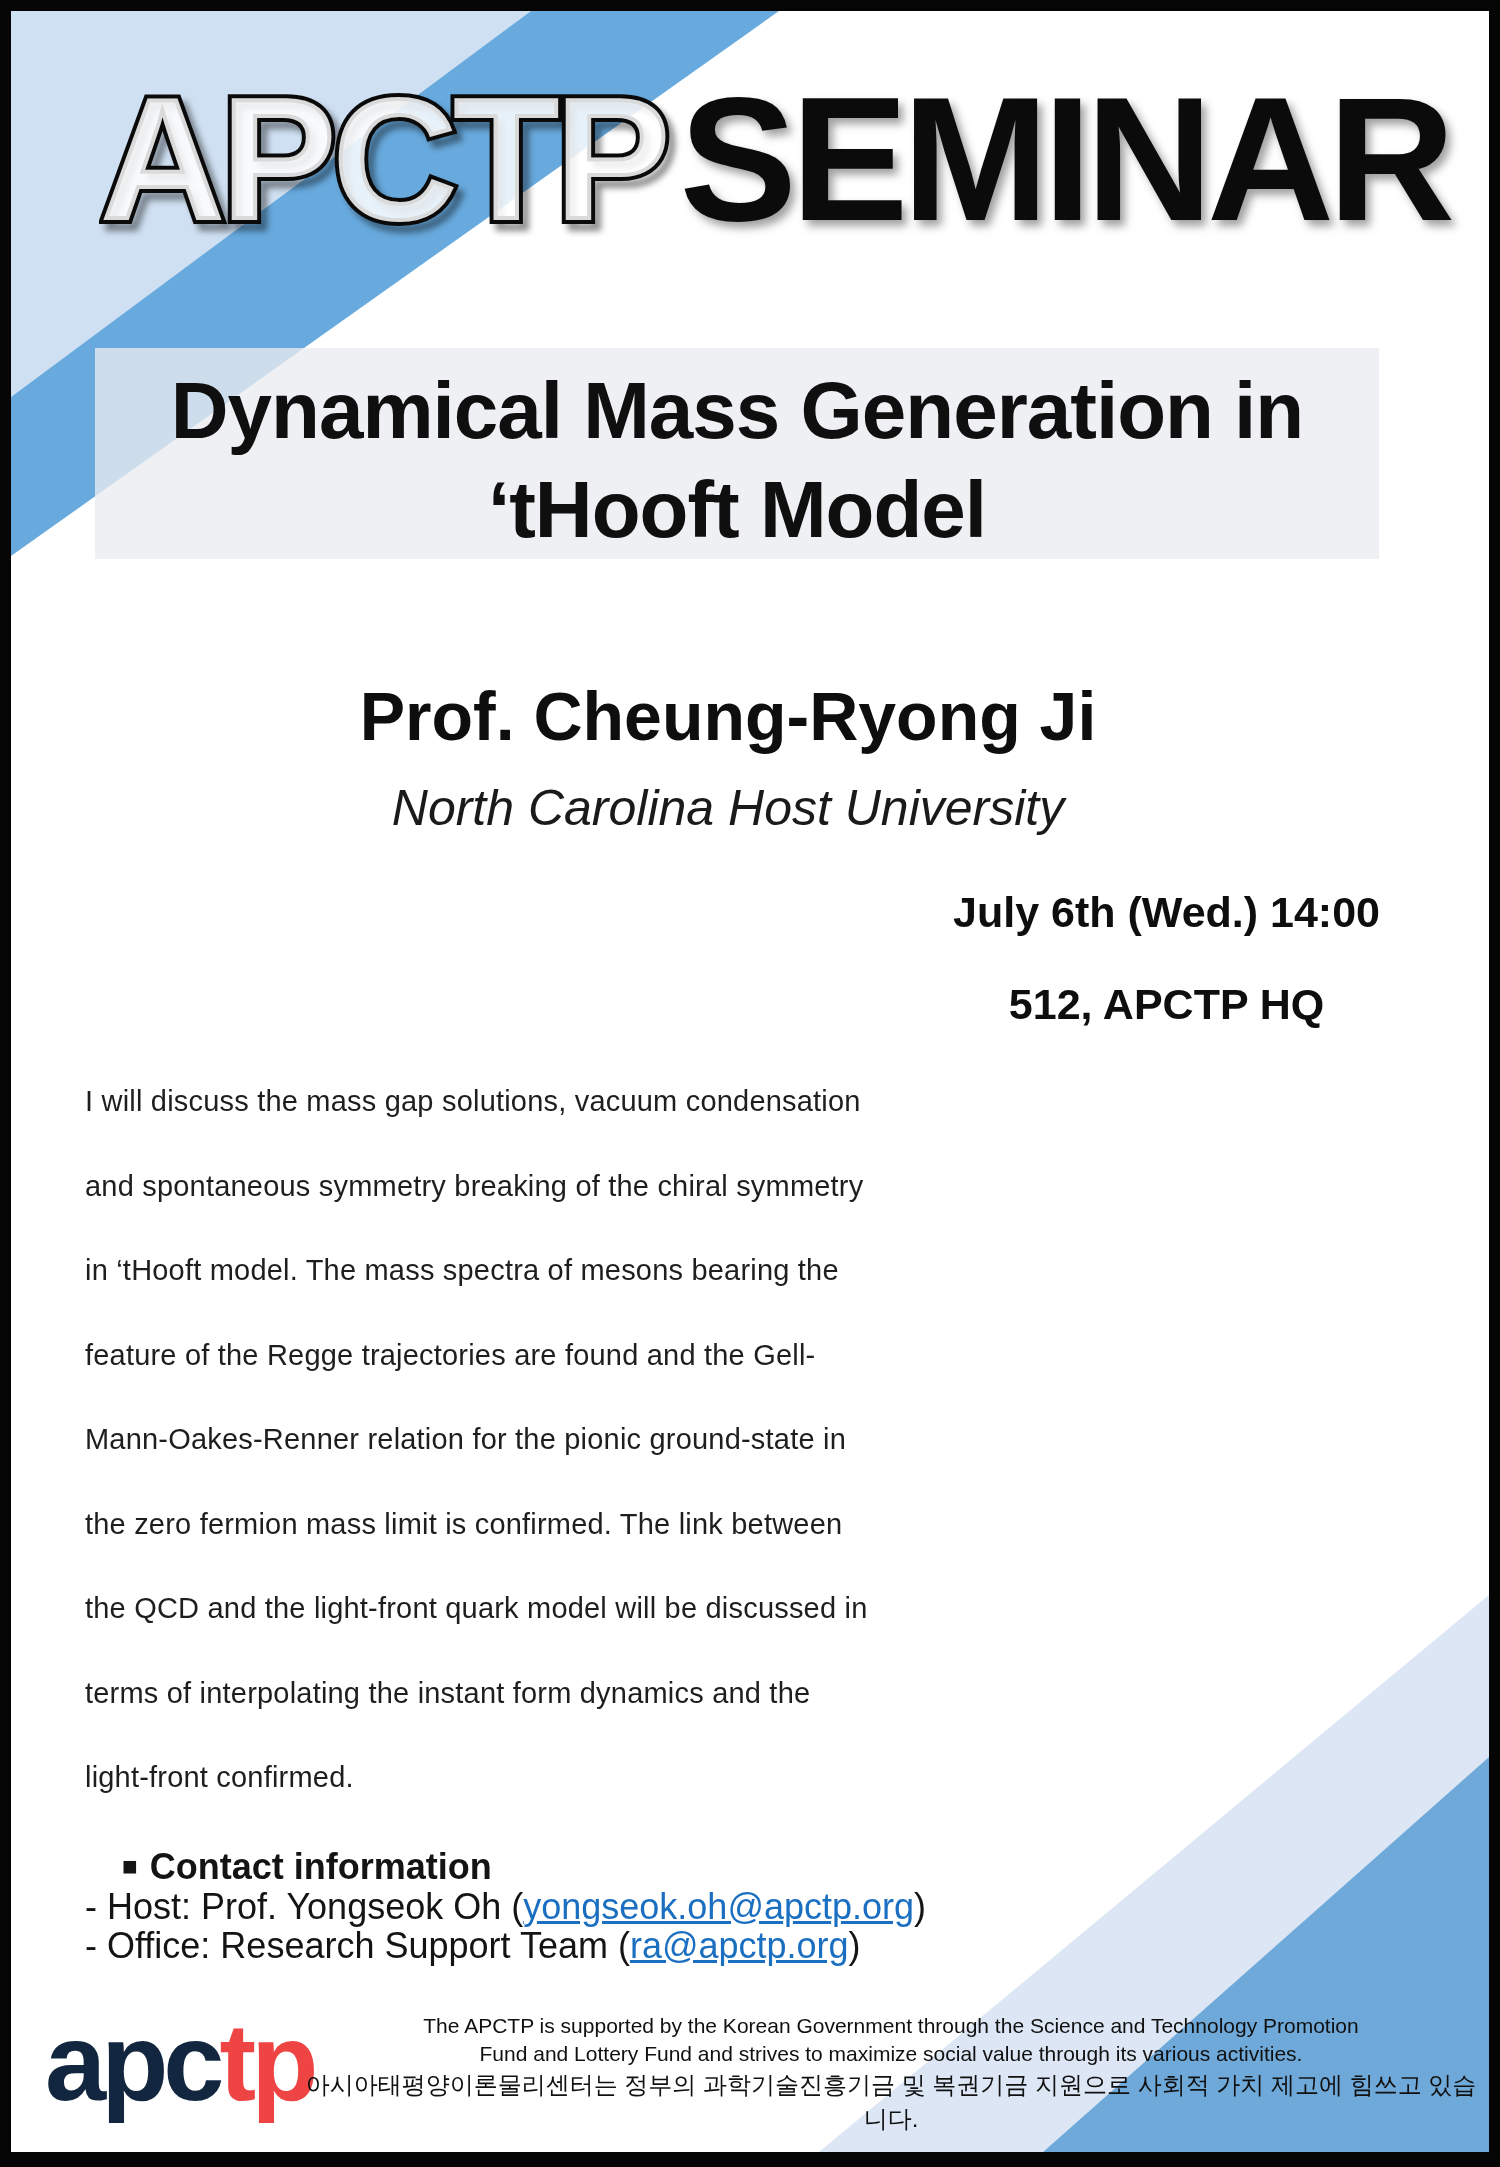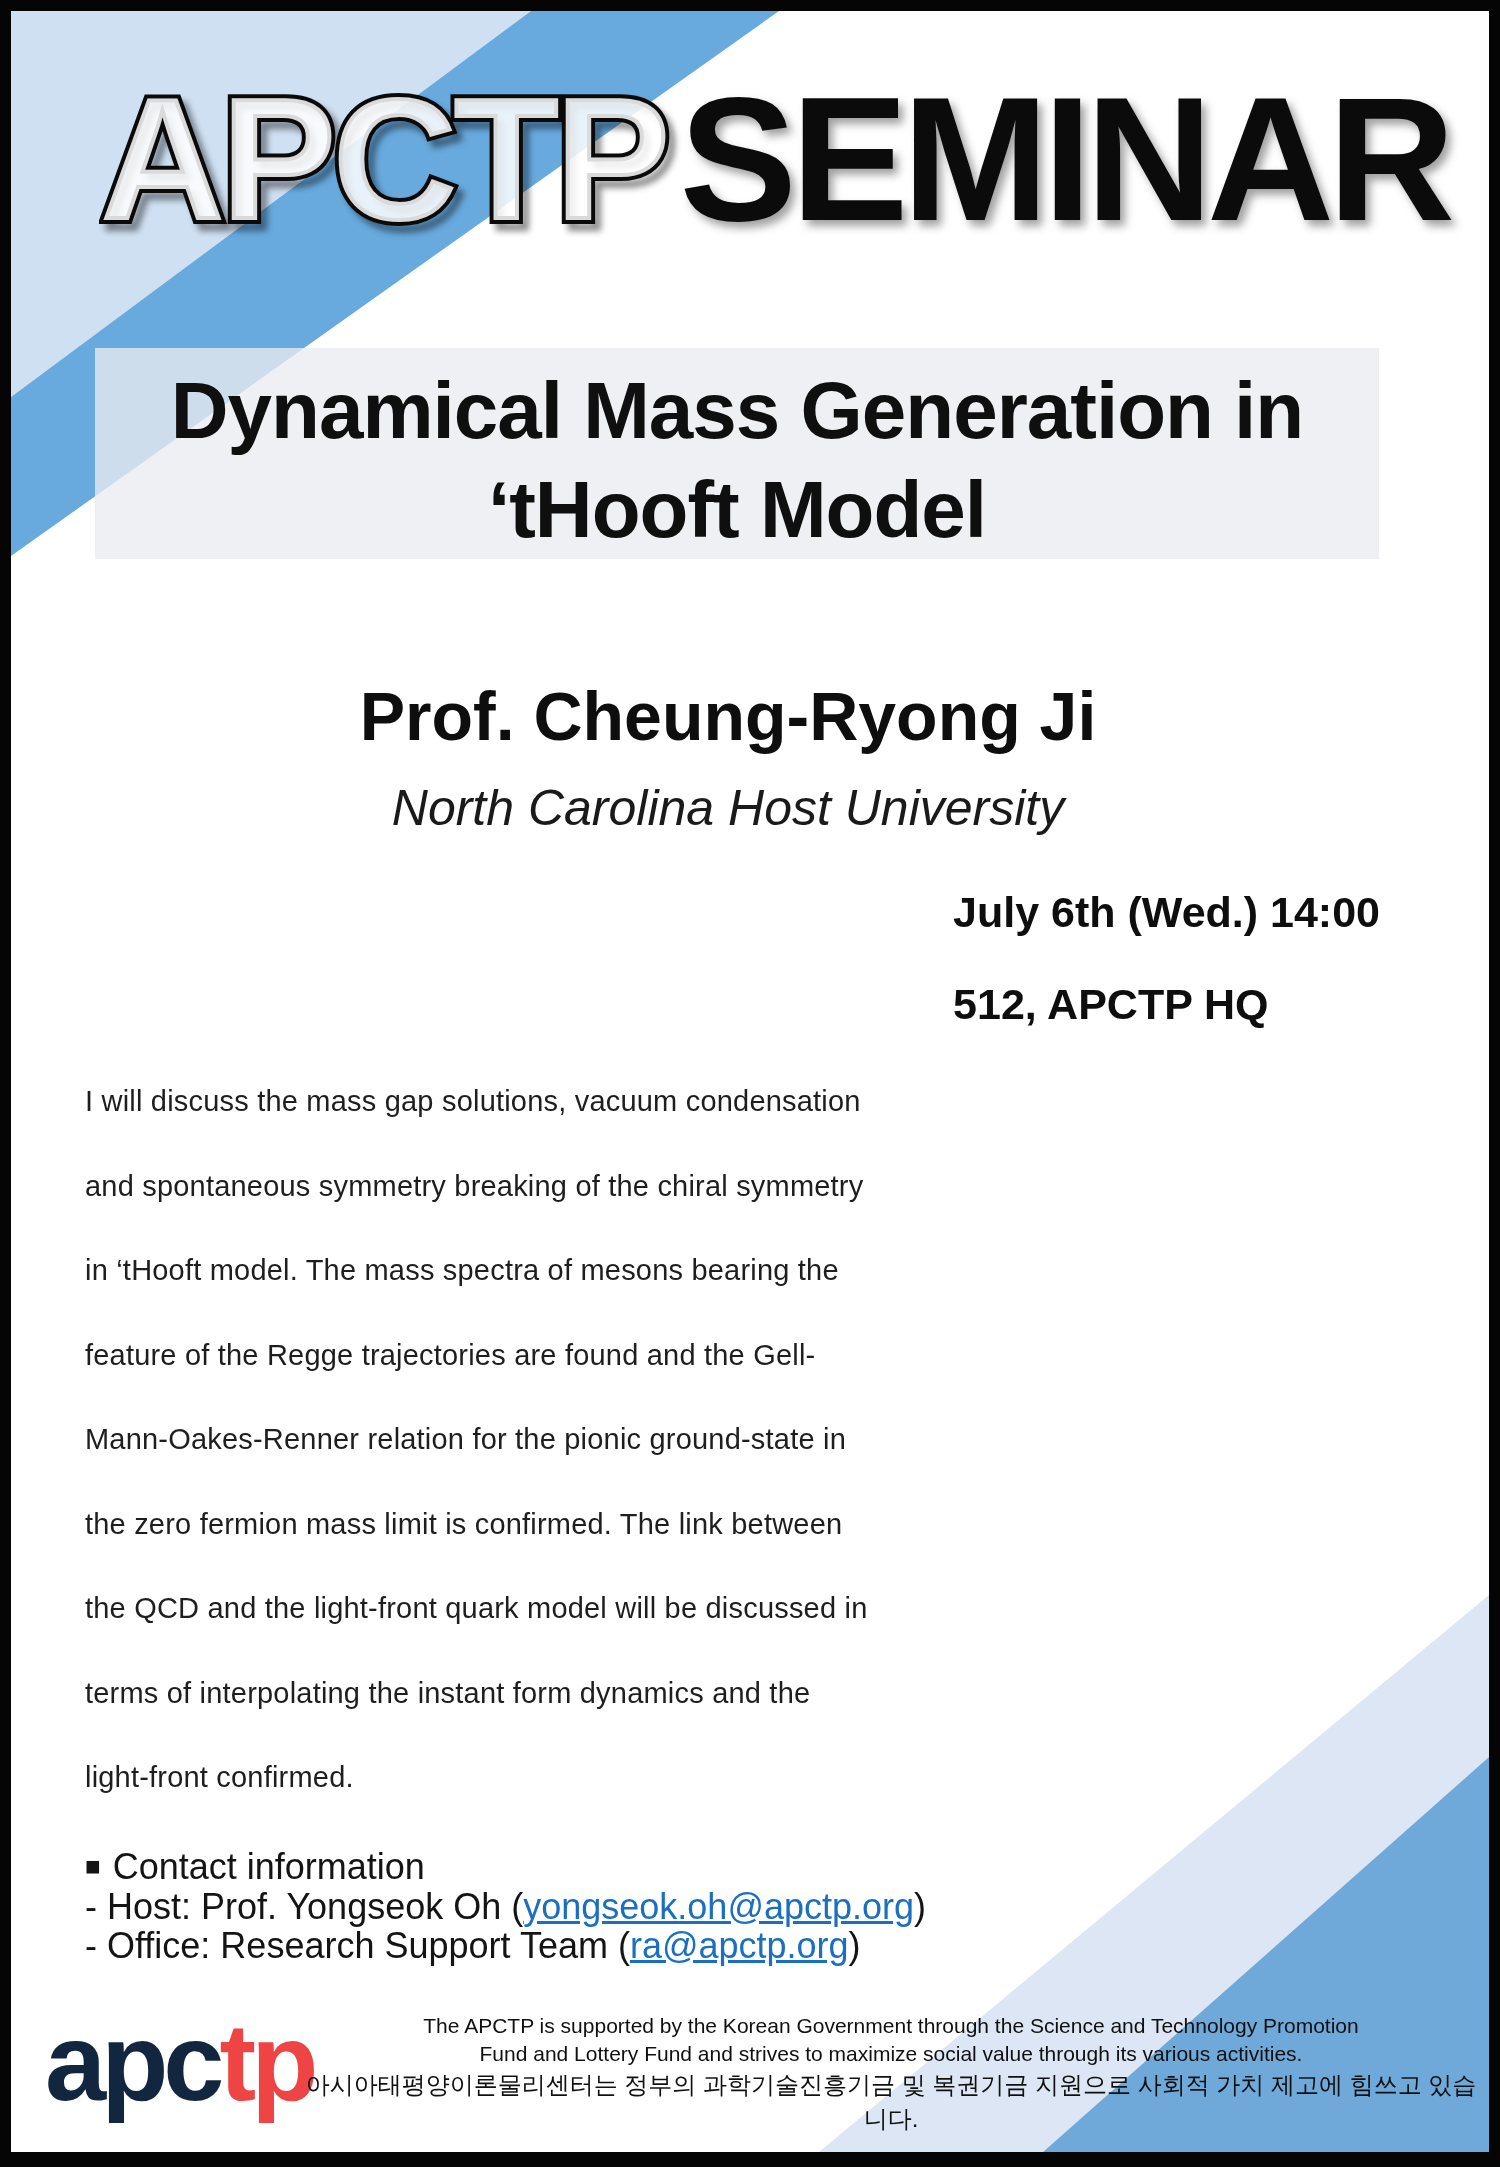--- a/index.html
+++ b/index.html
@@ -56,34 +56,34 @@
     line-height: 99px; letter-spacing: -1px;
   }
   .title-box .line:first-child { margin-top: 13px; }
 
   
   .speaker { position: absolute; z-index: 2; left: 8px; top: 664px; width: 1418px; text-align: center; }
   .speaker-name { font-size: 68px; font-weight: bold; color: #0e0e0e; line-height: 82px; }
   .speaker-affiliation { font-size: 50px; font-style: italic; color: #1a1a1a; line-height: 60px; margin-top: 21px; }
 
   
-  .schedule { position: absolute; z-index: 2; right: 109px; top: 855px; text-align: left; }
+  .schedule { position: absolute; z-index: 2; right: 109px; top: 855px; text-align: center; }
   .schedule div { font-size: 43px; font-weight: bold; color: #0e0e0e; line-height: 92px; }
 
   
   .abstract { position: absolute; z-index: 2; left: 74px; top: 1048px; width: 1336px; }
   .abstract div {
     font-size: 29px; color: #1e1e1e; line-height: 84.5px;
     letter-spacing: 0.2px; white-space: nowrap;
   }
 
   
   .contact { position: absolute; z-index: 2; left: 74px; top: 1836px; }
   .contact div { font-size: 36px; color: #141414; line-height: 39.5px; }
-  .contact-heading { font-weight: normal; }
+  .contact-heading { font-weight: bold; margin-left: 37px; }
   .contact-bullet { font-size: 26px; vertical-align: 4px; margin-right: 12px; }
   .contact a { color: #1b6fc0; text-decoration: underline; }
 
   
   .logo { position: absolute; z-index: 2; left: 34px; top: 1996px; font-size: 110px; font-weight: bold; letter-spacing: -5px; line-height: 1; }
   .logo-dark  { color: #13263f; }
   .logo-light { color: #ef4444; }
   .footer-text { position: absolute; z-index: 2; left: 290px; top: 2001px; width: 1180px; text-align: center; }
   .footer-en { font-size: 21px; color: #101010; line-height: 28px; }
   .footer-kr { font-size: 24px; color: #101010; line-height: 34px; }

